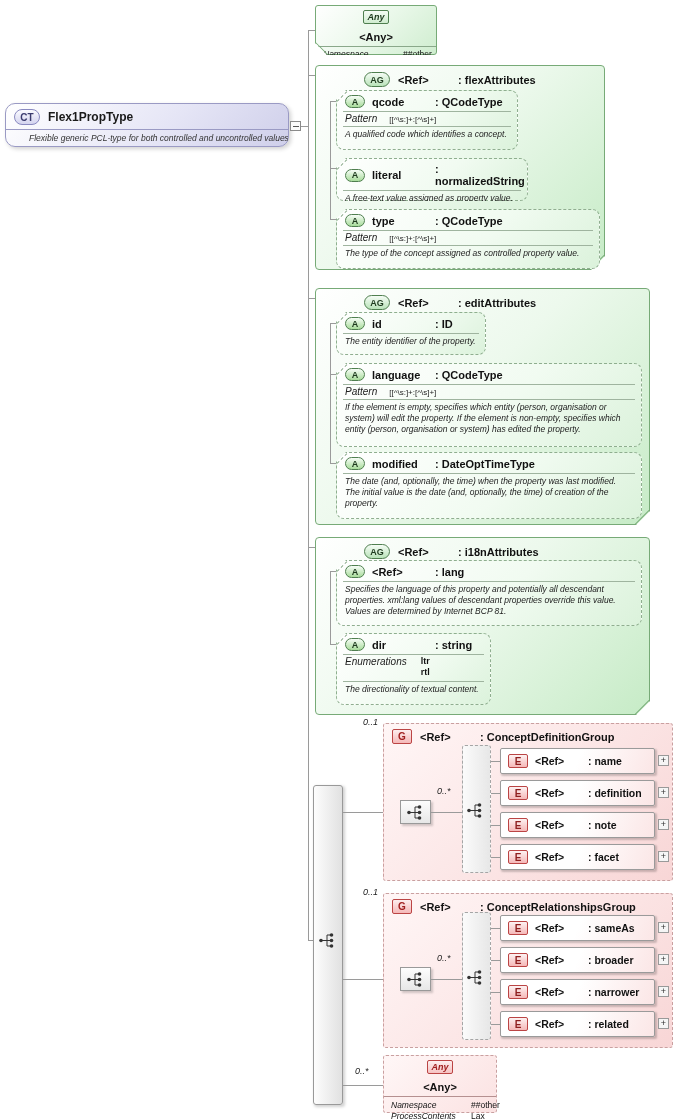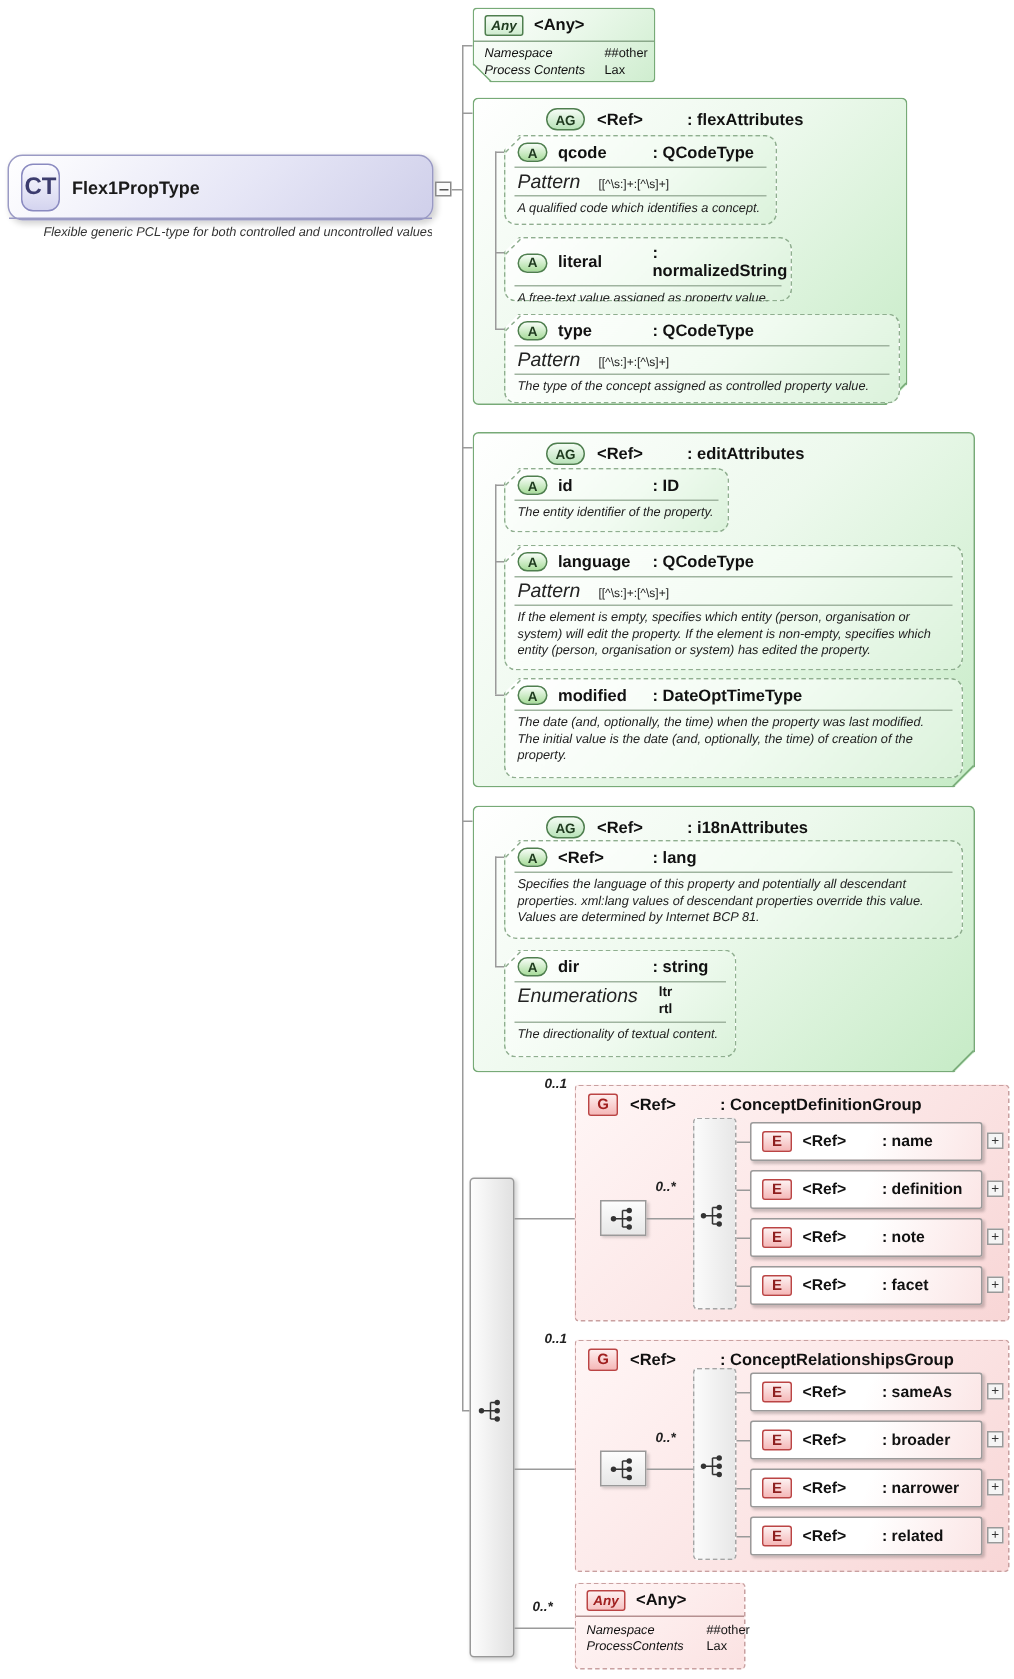--- a/index.html
+++ b/index.html
@@ -5,22 +5,22 @@
   html,body{margin:0;padding:0;background:#fff;}
   .canvas{position:relative;width:676px;height:1119px;background:#fff;
           font-family:"Liberation Sans",sans-serif;overflow:hidden;}
   .abs{position:absolute;box-sizing:border-box;}
   
   .hl{position:absolute;height:1px;background:#9a9a9a;}
   .vl{position:absolute;width:1px;background:#9a9a9a;}
   
   .badge{display:inline-flex;align-items:center;justify-content:center;
          font-weight:bold;box-sizing:border-box;flex:none;}
-  .b-ct{width:26px;height:32px;border:1.5px solid #8a8ac0;border-radius:8px;
-        background:linear-gradient(#fbfbff,#d4d4ef);color:#3c3c6e;font-size:16px;}
+  .b-ct{width:26px;height:16px;border:1.5px solid #8a8ac0;border-radius:8px;
+        background:linear-gradient(#fbfbff,#d4d4ef);color:#3c3c6e;font-size:10px;}
   .b-ag{width:26px;height:15px;border:1px solid #4f7f4f;border-radius:8px;
         background:linear-gradient(#f5fcf5,#b9e3b9);color:#1e3a1e;font-size:9px;}
   .b-a{width:20px;height:13px;border:1px solid #4f7f4f;border-radius:7px;
        background:linear-gradient(#f7fdf7,#a8dc9b);color:#1e3a1e;font-size:9px;}
   .b-anyg{width:26px;height:14px;border:1px solid #4f7f4f;border-radius:2px;
         background:linear-gradient(#f5fcf5,#cfeccf);color:#1e3a1e;font-size:9px;font-style:italic;}
   .b-g{width:20px;height:15px;border:1px solid #bb4444;border-radius:2px;
        background:linear-gradient(#fdeeee,#f5b8b8);color:#a02020;font-size:10px;}
   .b-e{width:20px;height:14px;border:1px solid #bb4444;border-radius:2px;
        background:linear-gradient(#fdf2f2,#f5b8b8);color:#8e1f1f;font-size:10px;}
@@ -48,35 +48,35 @@
   .attr-box{border:1px dashed #8fae8f;border-radius:8px;
             background:linear-gradient(135deg,#ffffff,#f1fbf1 55%,#dbf2db);
             clip-path:polygon(10px 0,100% 0,100% 100%,0 100%,0 10px);}
   .attr-box::before{content:"";position:absolute;left:-2px;top:4.5px;width:14px;
             border-top:1px dashed #8fae8f;transform:rotate(-45deg);}
   .attr-title{display:flex;align-items:center;gap:7px;padding:4px 8px 3px;
               font-weight:bold;font-size:11px;color:#111;}
   .attr-name{min-width:56px;}
   .sep{border-top:1px solid #9fb49f;margin:0 6px;}
   .patt-row{display:flex;gap:12px;padding:1px 8px 2px;align-items:baseline;}
-  .patt-label{font-style:italic;font-size:13px;color:#222;flex:none;}
+  .patt-label{font-style:italic;font-size:10px;color:#222;flex:none;}
   .patt-val{font-size:8px;color:#222;}
   .annot{padding:2px 8px 3px;font-style:italic;font-size:8.5px;color:#222;line-height:1.3;}
   .enum-row{display:flex;gap:14px;padding:1px 8px 2px;}
   .enum-vals span{display:block;font-weight:bold;font-size:9px;font-style:normal;line-height:1.25;color:#111;}
   
   .anybox-top{border:1px solid #77aa77;border-radius:3px;
             background:linear-gradient(135deg,#ffffff,#eaf8ea 50%,#cfedcf);
             clip-path:polygon(0 0,100% 0,100% 100%,12px 100%,0 calc(100% - 12px));}
   .anybox-top::after{content:"";position:absolute;left:-3px;bottom:5.5px;width:17px;
             border-top:1px solid #77aa77;transform:rotate(45deg);}
   .anybox-bot{border:1px dashed #c9a0a0;border-radius:3px;
             background:linear-gradient(135deg,#fff7f7,#fbe2e2);}
   .any-title{display:flex;align-items:center;gap:7px;padding:4px 7px 3px;
-             font-weight:bold;font-size:11px;color:#111;border-bottom:1px solid #8aa88a;}
+             font-weight:bold;font-size:11px;color:#111;border-bottom:1px solid #8aa88a;flex-direction:column;}
   .anybox-bot .any-title{border-bottom:1px solid #b59090;}
   .prop-row{display:flex;padding:0 7px;font-size:8.5px;line-height:11px;color:#111;}
   .prop-row .lbl{font-style:italic;width:80px;flex:none;}
   .prop-row .val{font-weight:normal;}
   
   .g-box{border:1px dashed #c9a0a0;border-radius:3px;
          background:linear-gradient(135deg,#fff6f6,#fce8e8 45%,#f8d6d6);}
   .g-hdr{display:flex;align-items:center;gap:8px;padding:5px 8px;
          font-weight:bold;font-size:11px;color:#111;}
   
@@ -90,21 +90,21 @@
         font-size:9px;line-height:9px;text-align:center;color:#333;}
   
   .seqbar{border:1px solid #999;border-radius:3px;
           background:linear-gradient(90deg,#fdfdfd,#e1e1e1);
           box-shadow:1.5px 1.5px 3px rgba(0,0,0,.18);}
   .seqbar-d{border:1px dashed #a5a5a5;border-radius:3px;
           background:linear-gradient(90deg,#fbfbfb,#e7e7e7);}
   .iconbox{border:1px solid #999;background:linear-gradient(#fdfdfd,#e7e7e7);
            box-shadow:1.5px 1.5px 2px rgba(0,0,0,.18);
            display:flex;align-items:center;justify-content:center;}
-  .mult{position:absolute;font-style:italic;font-size:9px;color:#222;font-weight:bold;}
+  .mult{position:absolute;font-style:italic;font-size:9px;color:#222;}
 </style>
 </head>
 <body>
 
 <div class="canvas">
 
   <div class="vl" style="left:308px;top:30px;height:910px"></div>
   <div class="hl" style="left:308px;top:30px;width:7px"></div>
   <div class="hl" style="left:301px;top:126px;width:7px"></div>
   <div class="hl" style="left:308px;top:75px;width:7px"></div>

